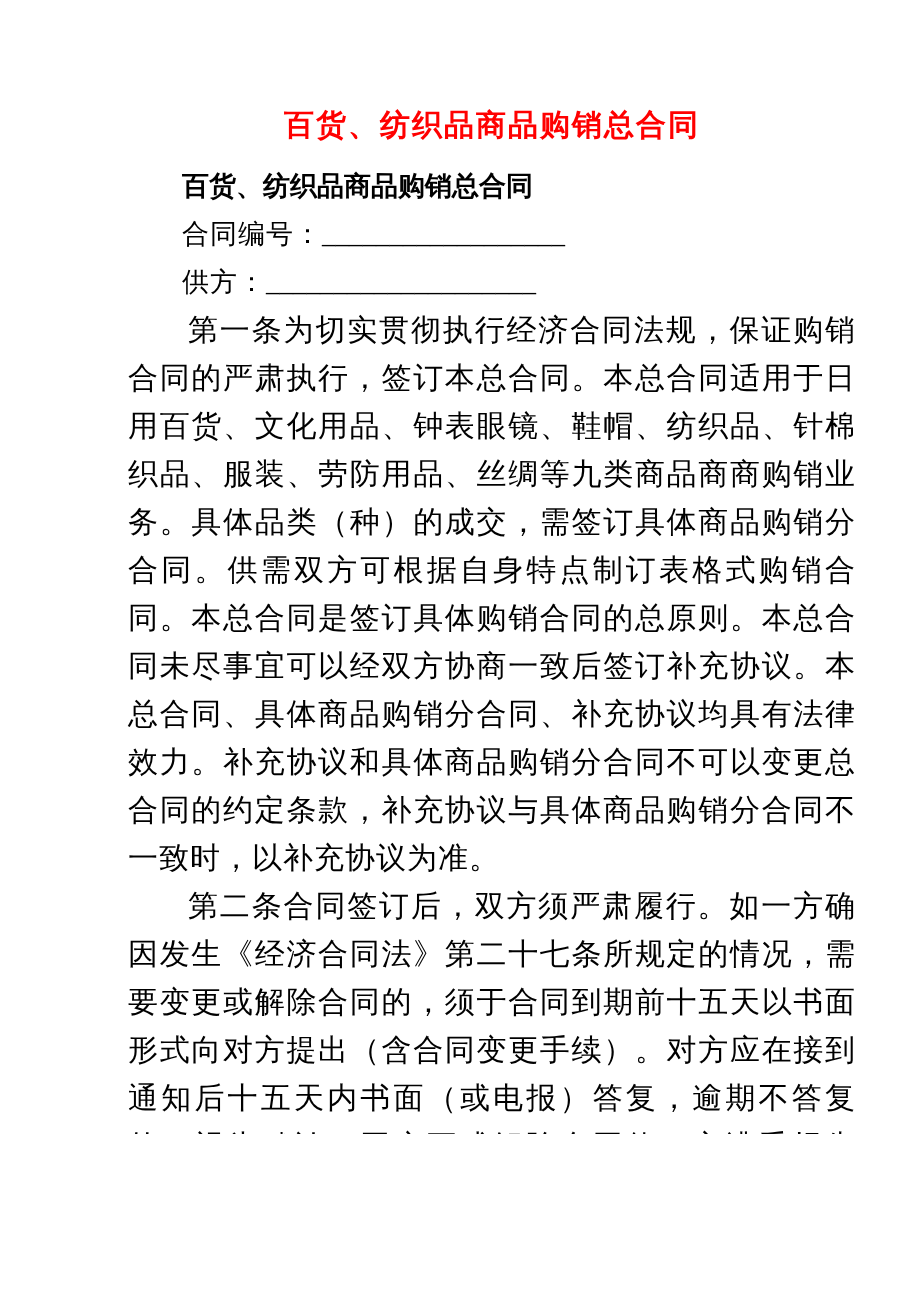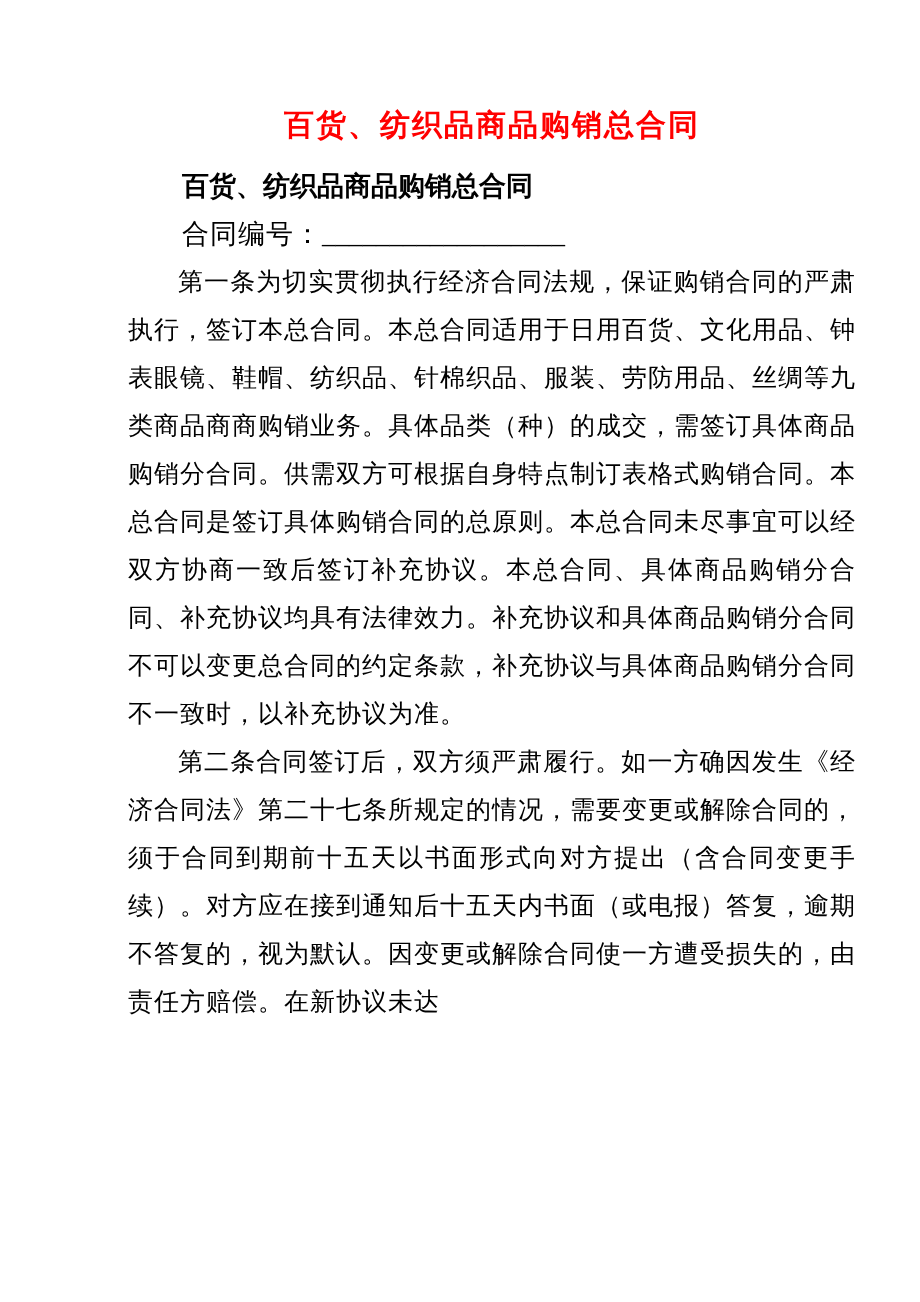--- a/index.html
+++ b/index.html
@@ -39,40 +39,43 @@
   .field-label {
     letter-spacing: 1px;
     margin-top: 36px;
   }
   .field-blank {
     letter-spacing: 0;
     font-weight: normal;
     text-align: center;
   }
   .doc-paragraph {
-    font-size: 25px;
+    font-size: 30px;
     line-height: 48px;
     margin: 0;
     text-indent: 2em;
     text-align: justify;
     letter-spacing: 1px;
   }
 </style>
 </head>
 <body>
 
 <div class="page">
 
   <h1 class="doc-title" style="color: rgb(255, 0, 0);">百货、纺织品商品购销总合同</h1>
 
   <p class="doc-line doc-subtitle">百货、纺织品商品购销总合同</p>
 
   <p class="doc-line">
     <span class="field-label">合同编号：</span><span class="field-blank">__________________</span>
   </p>
 
+  <p class="doc-line">
+    <span class="field-label">供方：</span><span class="field-blank">____________________</span>
+  </p>
 
 
   <p class="doc-paragraph">第一条为切实贯彻执行经济合同法规，保证购销合同的严肃执行，签订本总合同。本总合同适用于日用百货、文化用品、钟表眼镜、鞋帽、纺织品、针棉织品、服装、劳防用品、丝绸等九类商品商商购销业务。具体品类（种）的成交，需签订具体商品购销分合同。供需双方可根据自身特点制订表格式购销合同。本总合同是签订具体购销合同的总原则。本总合同未尽事宜可以经双方协商一致后签订补充协议。本总合同、具体商品购销分合同、补充协议均具有法律效力。补充协议和具体商品购销分合同不可以变更总合同的约定条款，补充协议与具体商品购销分合同不一致时，以补充协议为准。</p>
 
   <p class="doc-paragraph">第二条合同签订后，双方须严肃履行。如一方确因发生《经济合同法》第二十七条所规定的情况，需要变更或解除合同的，须于合同到期前十五天以书面形式向对方提出（含合同变更手续）。对方应在接到通知后十五天内书面（或电报）答复，逾期不答复的，视为默认。因变更或解除合同使一方遭受损失的，由责任方赔偿。在新协议未达</p>
 
 </div>
 
 </body></html>

